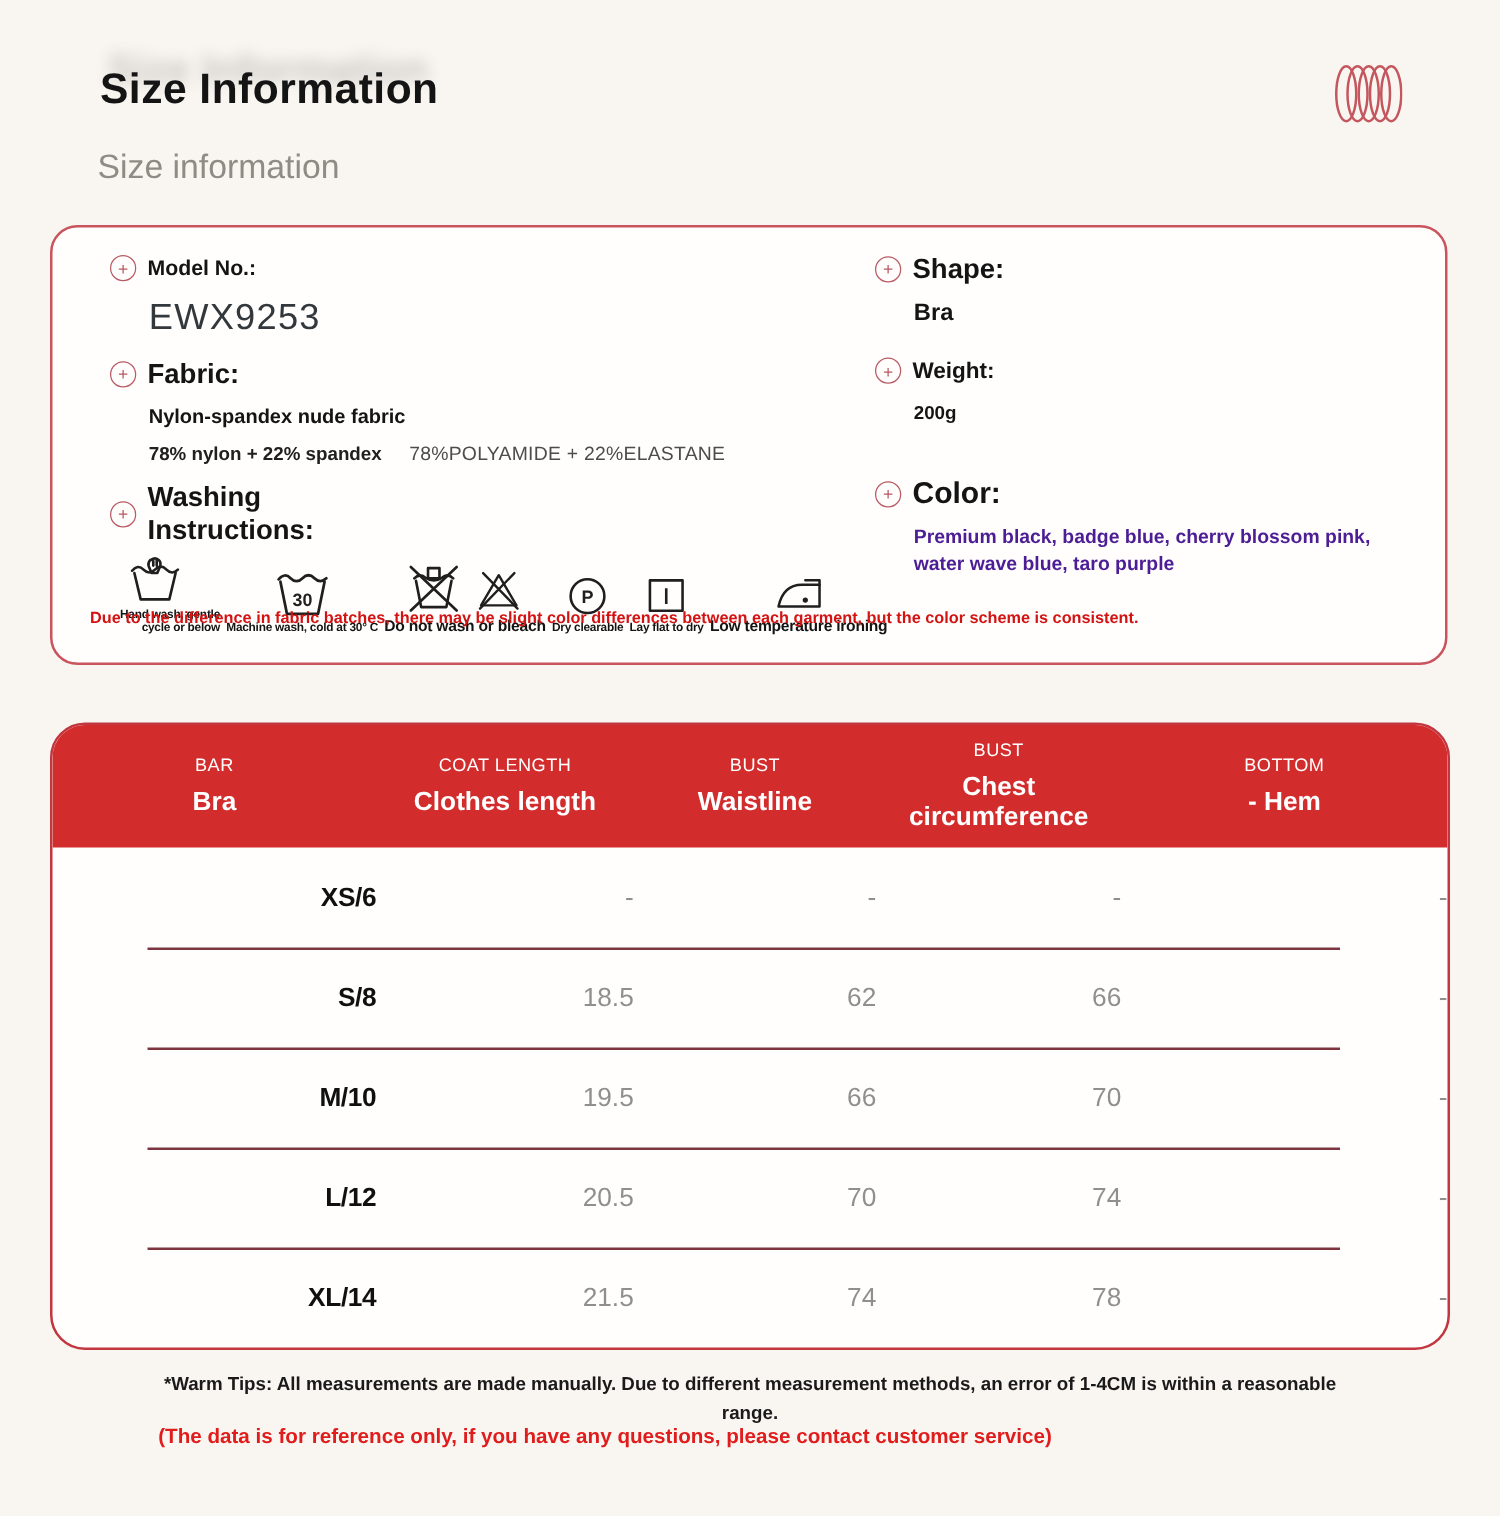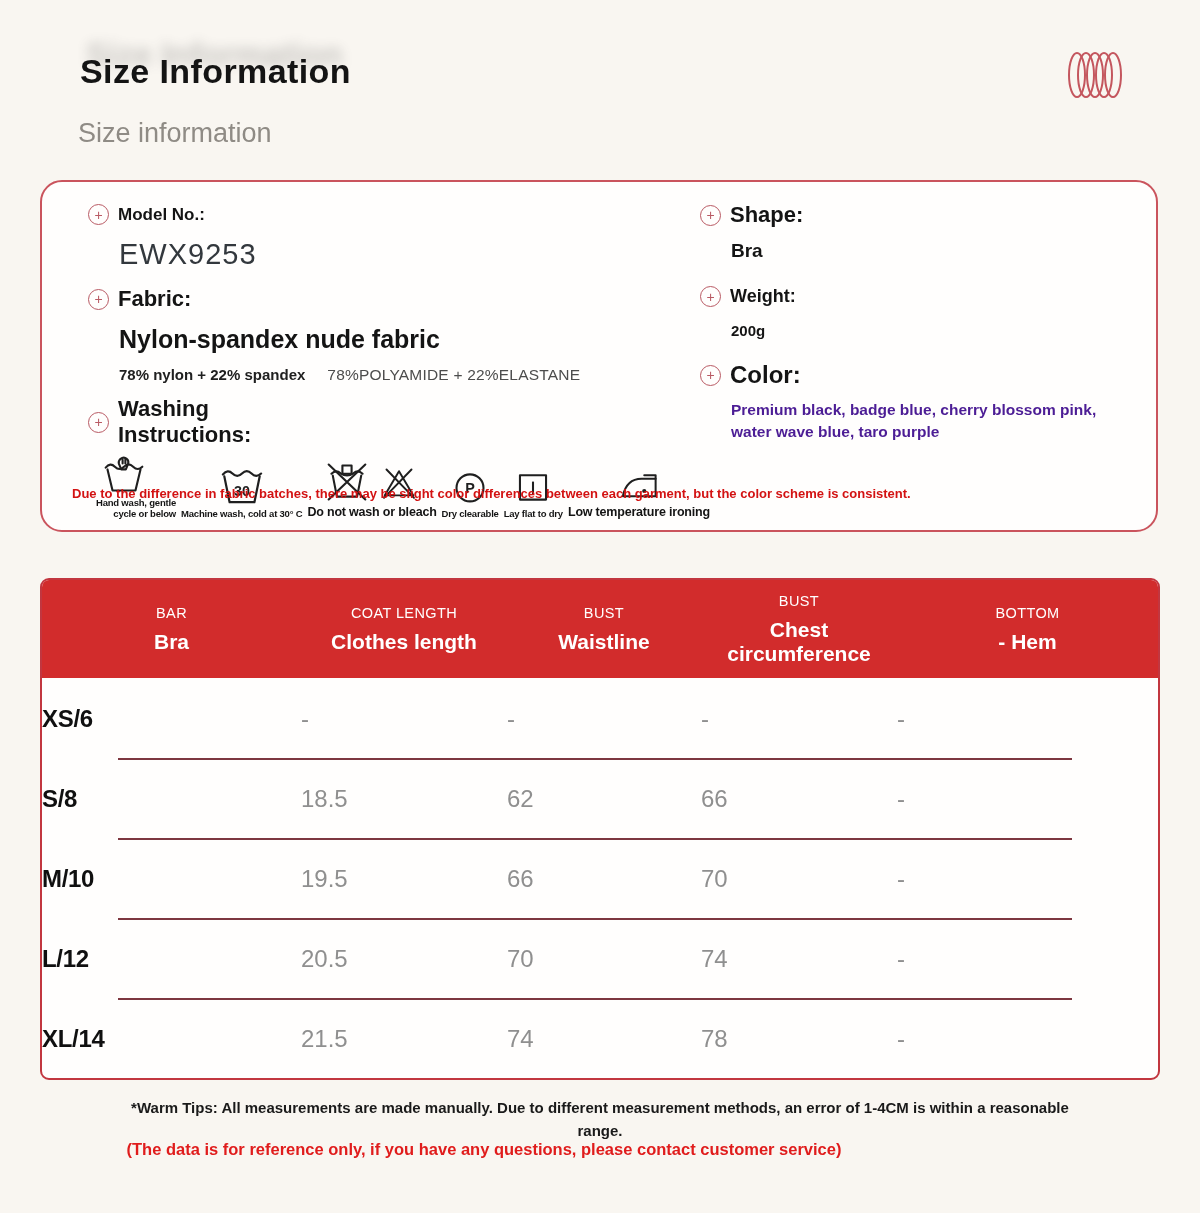--- a/index.html
+++ b/index.html
@@ -22,52 +22,52 @@
   .info-row{display:flex;align-items:center;gap:9px;}
   .plus-icon{width:19px;height:19px;border:1.5px solid #b95a64;border-radius:50%;color:#b95a64;
     display:inline-flex;align-items:center;justify-content:center;flex:0 0 auto;font-size:14px;line-height:1;}
   .plus-icon::before{content:"+";}
   .h-sm{font-size:17px;font-weight:bold;color:#141414;}
   .h-md{font-size:22px;font-weight:bold;color:#141414;}
   .h-w{font-size:18px;font-weight:bold;color:#141414;}
   .h-xl{font-size:24px;font-weight:bold;color:#141414;}
   .model-value{margin:13px 0 0 31px;font-size:29px;color:#33383d;letter-spacing:1px;}
   .fabric-row{margin-top:15px;}
-  .fabric-name{margin:13px 0 0 31px;font-size:25px;font-weight:bold;color:#141414;}
+  .fabric-name{margin:13px 0 0 31px;font-size:16px;font-weight:bold;color:#141414;}
   .comp-line{margin:12px 0 0 31px;display:flex;align-items:baseline;}
   .comp-main{font-size:15px;font-weight:bold;color:#202020;}
   .comp-alt{font-size:15.5px;color:#4c4c4c;margin-left:22px;letter-spacing:.2px;}
   .washing-row{margin-top:12px;align-items:center;}
   .washing-label{font-size:22px;font-weight:bold;color:#141414;line-height:1.2;}
   .wash-row{display:flex;align-items:flex-end;margin:4px 0 0 -16px;}
   .wash-item{display:flex;flex-direction:column;align-items:center;margin-right:5px;}
   .wash-icons{display:flex;align-items:flex-end;gap:10px;}
   .wash-label{font-size:9.5px;font-weight:bold;color:#141414;letter-spacing:-.2px;white-space:nowrap;
     margin-top:2px;text-align:center;}
   .wash-label.wrap{white-space:normal;width:104px;text-align:right;}
   .wash-label.lg{font-size:12.5px;white-space:nowrap;}
   .shape-value{margin:12px 0 0 31px;font-size:19px;font-weight:bold;color:#141414;}
   .weight-row{margin-top:24px;}
   .weight-value{margin:15px 0 0 31px;font-size:15px;font-weight:bold;color:#141414;}
-  .color-row{margin-top:22px;}
+  .color-row{margin-top:42px;}
   .color-value{margin:10px 0 0 31px;font-size:15.5px;font-weight:bold;color:#4c1d95;
     line-height:1.4;width:396px;}
   .batch-note{position:absolute;left:30px;bottom:16px;font-size:13px;font-weight:bold;color:#d31212;}
 
   
   .size-table{position:absolute;left:40px;top:578px;width:1120px;height:502px;background:#fffefd;
-    border:2px solid #c2363f;border-radius:9px;box-sizing:border-box;overflow:hidden;}
+    border:2px solid #c2363f;border-radius:28px;box-sizing:border-box;overflow:hidden;}
   .grid-cols{display:grid;grid-template-columns:259px 206px 194px 196px 1fr;}
   .thead{height:98px;background:#d22c2c;align-items:center;}
   .th{text-align:center;color:#ffffff;}
   .th-en{font-size:14.5px;letter-spacing:.4px;margin-bottom:9px;font-weight:400;}
   .th-label{font-size:21px;font-weight:bold;}
   .tbody{padding-top:2px;}
   .tr{height:78px;align-items:center;}
-  .td{text-align:left;font-size:24px;color:#8f8f8f;font-weight:400;}
+  .td{text-align:right;font-size:21px;color:#8f8f8f;font-weight:400;}
   .td.size{color:#101010;font-weight:600;letter-spacing:-.3px;}
   .sep{height:2px;background:#7d3640;margin:0 86px 0 76px;}
 
   
   .warm-tips{position:absolute;top:1096px;left:130px;width:940px;margin:0;text-align:center;
     font-size:15px;font-weight:bold;color:#1a1a1a;line-height:1.55;}
   .ref-note{position:absolute;top:1140px;left:0;width:968px;margin:0;text-align:center;
     font-size:16.5px;font-weight:bold;color:#e01c1c;}
 
   svg.wicon{display:block;}

